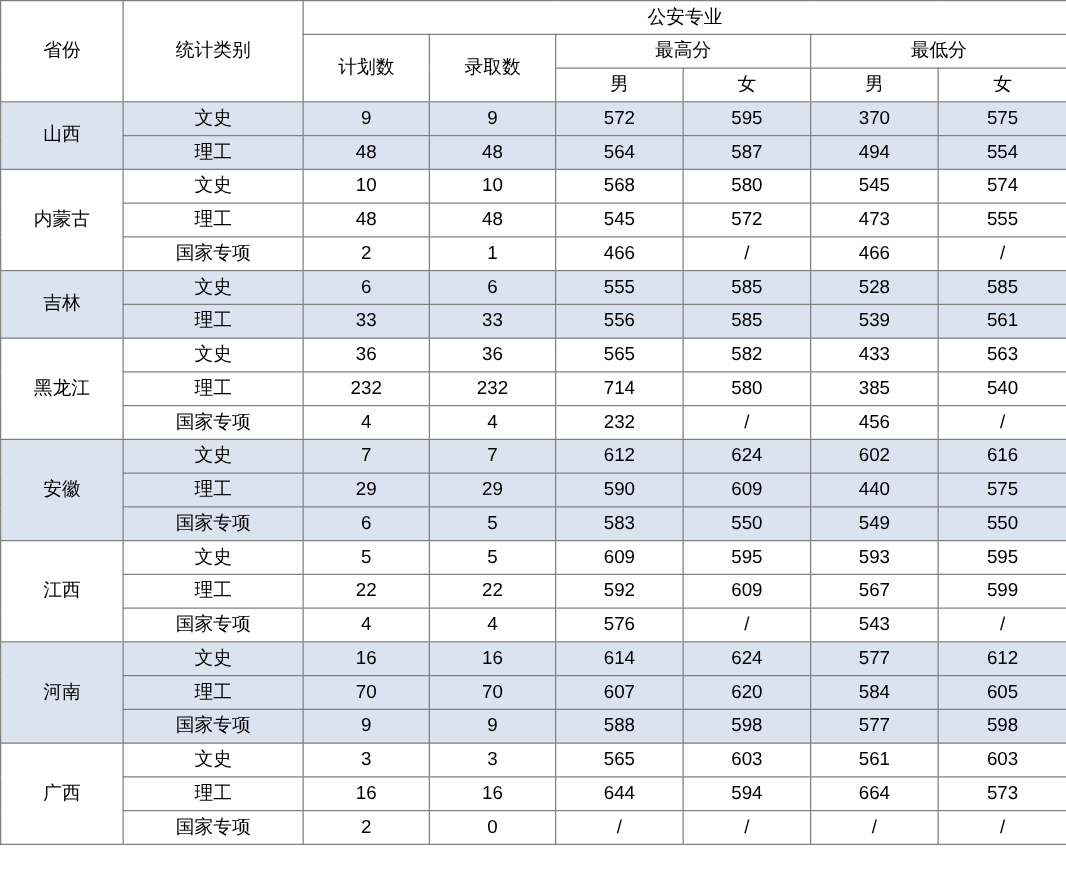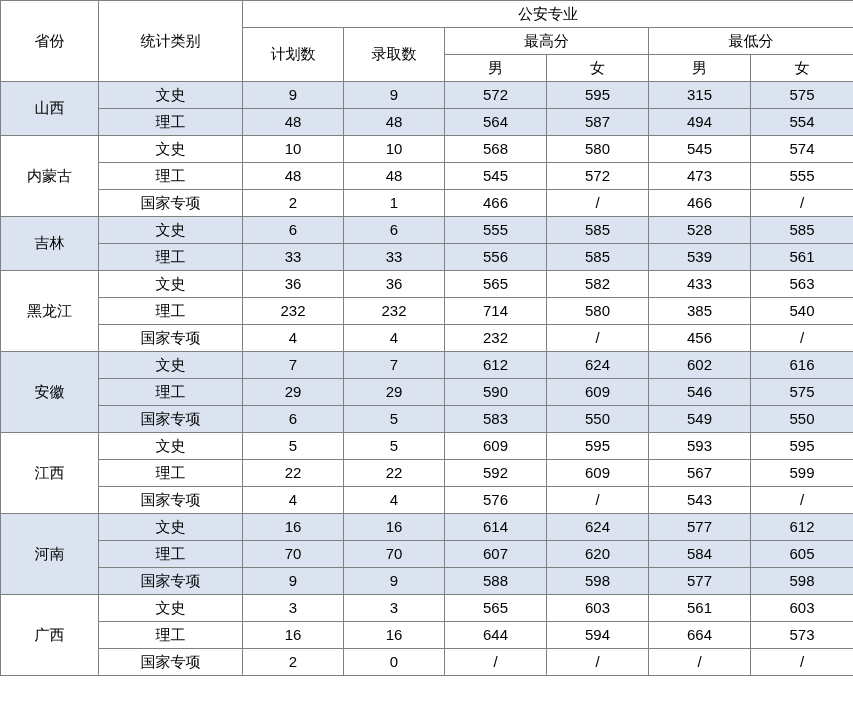--- a/index.html
+++ b/index.html
@@ -94,21 +94,21 @@
         <td>男</td>
         <td>女</td>
       </tr>
     <tr class="shade">
           <td class="province" rowspan="2">山西</td>
           <td class="cat">文史</td>
           <td>9</td>
           <td>9</td>
           <td>572</td>
           <td>595</td>
-          <td>315</td>
+          <td>370</td>
           <td>575</td>
         </tr>
         <tr class="shade">
           <td class="cat">理工</td>
           <td>48</td>
           <td>48</td>
           <td>564</td>
           <td>587</td>
           <td>494</td>
           <td>554</td>
@@ -197,21 +197,21 @@
           <td>624</td>
           <td>602</td>
           <td>616</td>
         </tr>
         <tr class="shade">
           <td class="cat">理工</td>
           <td>29</td>
           <td>29</td>
           <td>590</td>
           <td>609</td>
-          <td>546</td>
+          <td>440</td>
           <td>575</td>
         </tr>
         <tr class="shade">
           <td class="cat">国家专项</td>
           <td>6</td>
           <td>5</td>
           <td>583</td>
           <td>550</td>
           <td>549</td>
           <td>550</td>

